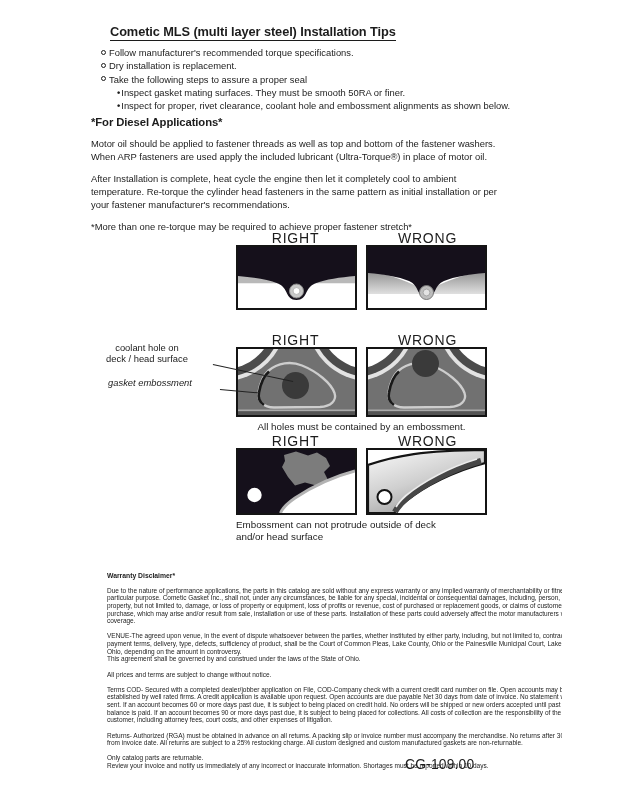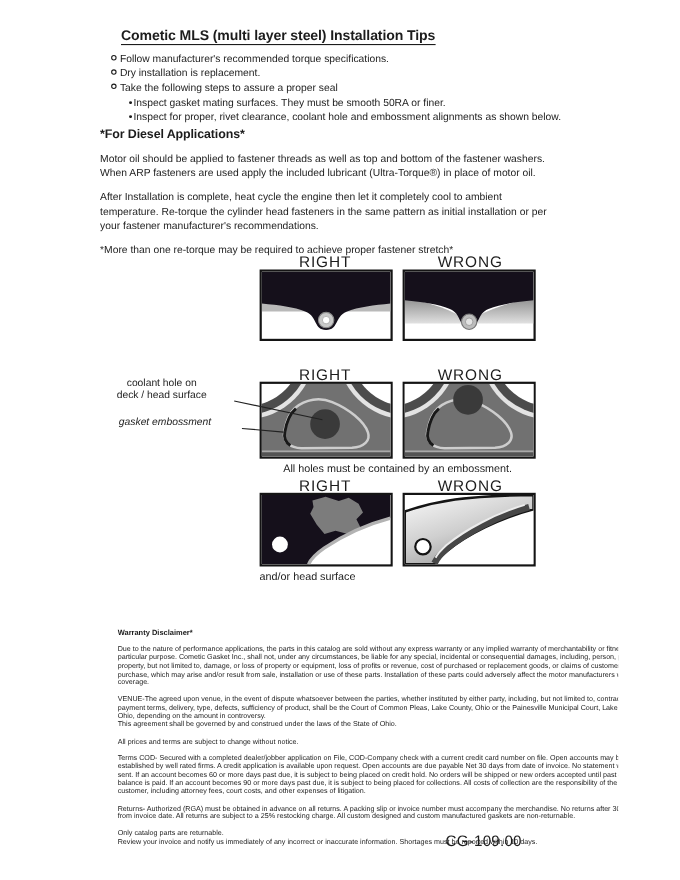--- a/index.html
+++ b/index.html
@@ -192,20 +192,21 @@
             </defs>
             <rect x="0" y="0" width="117" height="63" fill="#ffffff"></rect>
             <path d="M0,15 C28,5.5 55,0.5 117,0 V13 C86,21 56,36.5 39,50.5 C33,55.5 29,59 26.5,63 L0,63 Z" fill="url(#sil)" stroke="#141414" stroke-width="2.2"></path>
             <path d="M113,11 C84,19 56,34 39,48 C33,53 29.5,57 27,62" fill="none" stroke="#474747" stroke-width="6"></path>
             <path d="M109,9 C82,17 55,31.5 38,45.5 C33,50 30,53 28,57" fill="none" stroke="#ececec" stroke-width="1.8"></path>
             <circle cx="16.5" cy="47" r="7" fill="#ffffff" stroke="#141414" stroke-width="2"></circle>
           </svg>
         </div>
       </div>
       <div class="fig-cap">
+        <div>Embossment can not protrude outside of deck</div>
         <div>and/or head surface</div>
       </div>
     </div>
   </div>
 
   <div class="annot" id="annot-coolant">
     <div>coolant hole on</div>
     <div>deck / head surface</div>
   </div>
   <div class="annot" id="annot-emboss">gasket embossment</div>

